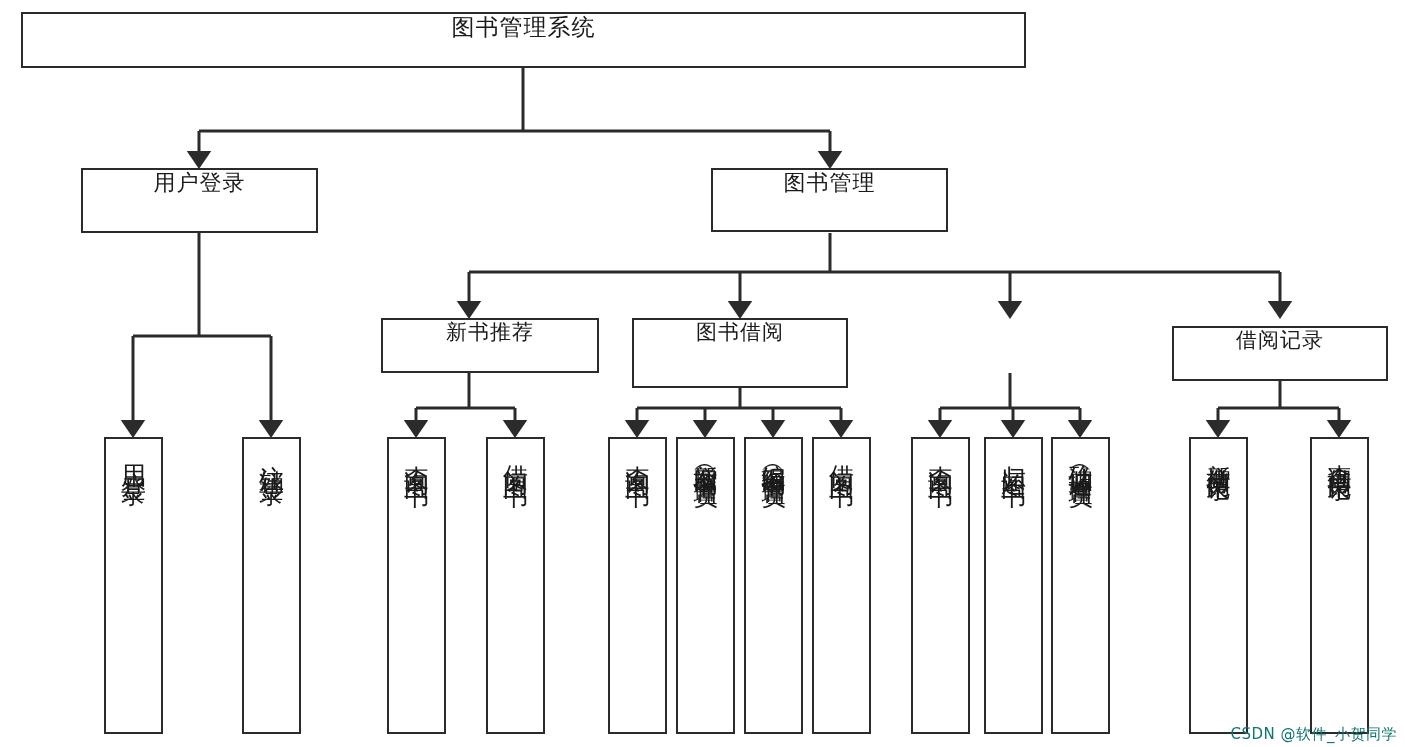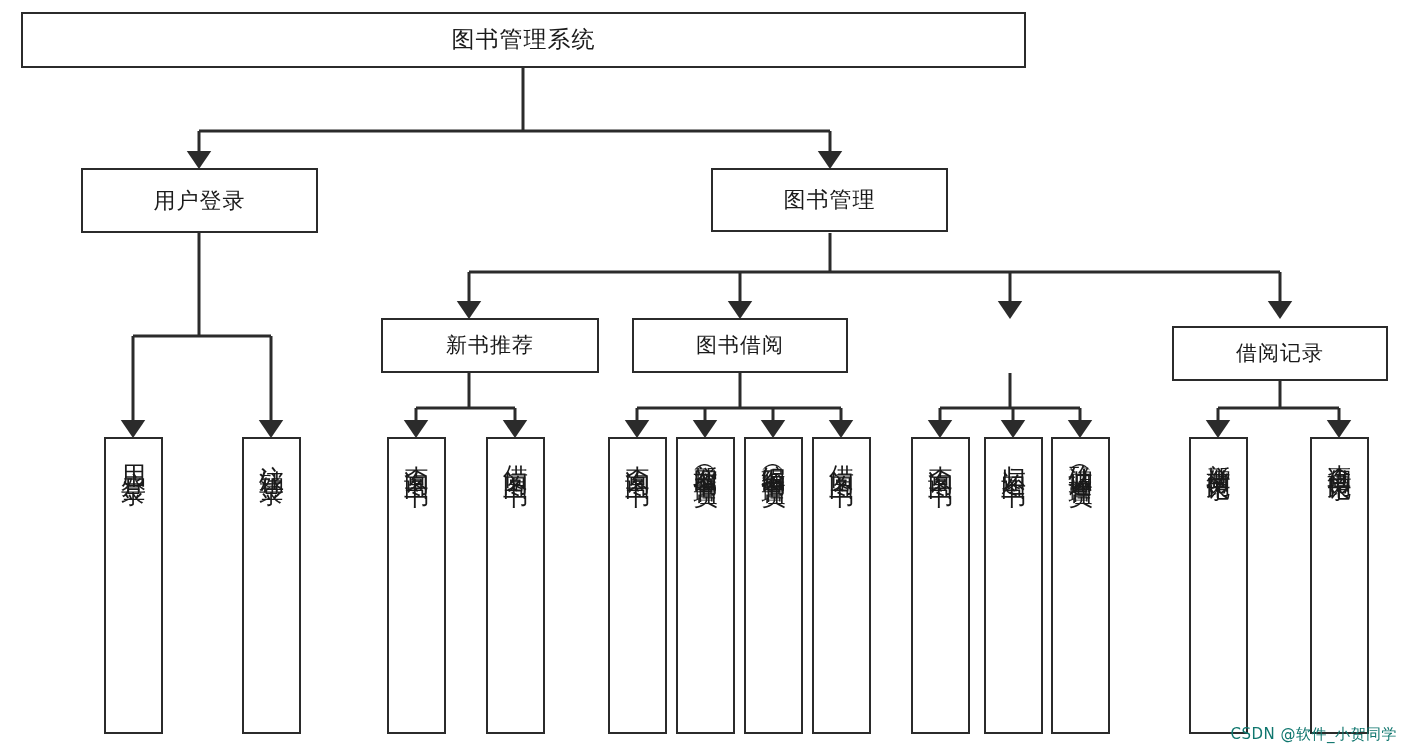--- a/index.html
+++ b/index.html
@@ -12,21 +12,20 @@
   }
   #canvas{position:relative;width:1405px;height:747px;}
   svg#wires{position:absolute;left:0;top:0;width:1405px;height:747px;}
 
   .node{
     position:absolute;
     box-sizing:border-box;
     background:#ffffff;
     border:2.5px solid #2b2b2b;
     display:flex;
-    align-items:center;
     justify-content:center;
     color:#1a1a1a;
     z-index:2;
   }
   .node-label{
     display:block;
     text-align:center;
     line-height:1.18;
     white-space:pre;
   }
@@ -127,21 +126,21 @@
   <div class="node lvl2" style="left:81px;top:168px;width:237px;height:65px;">
     <span class="node-label">用户登录</span>
   </div>
   <div class="node lvl2" style="left:711px;top:168px;width:237px;height:64px;">
     <span class="node-label">图书管理</span>
   </div>
 
   <div class="node lvl3" style="left:381px;top:318px;width:218px;height:55px;">
     <span class="node-label">新书推荐</span>
   </div>
-  <div class="node lvl3" style="left:632px;top:318px;width:216px;height:55px;">
+  <div class="node lvl3" style="left:632px;top:318px;width:216px;height:70px;">
     <span class="node-label">图书借阅</span>
   </div>
   <div class="node lvl3" style="left:1172px;top:318px;width:216px;height:55px;margin-top:8px;">
     <span class="node-label">借阅记录</span>
   </div>
 
   <div class="node leaf" style="left:104px;top:437px;width:59px;height:297px;">
     <span class="node-label">用户登录</span>
   </div>
   <div class="node leaf" style="left:242px;top:437px;width:59px;height:297px;">

